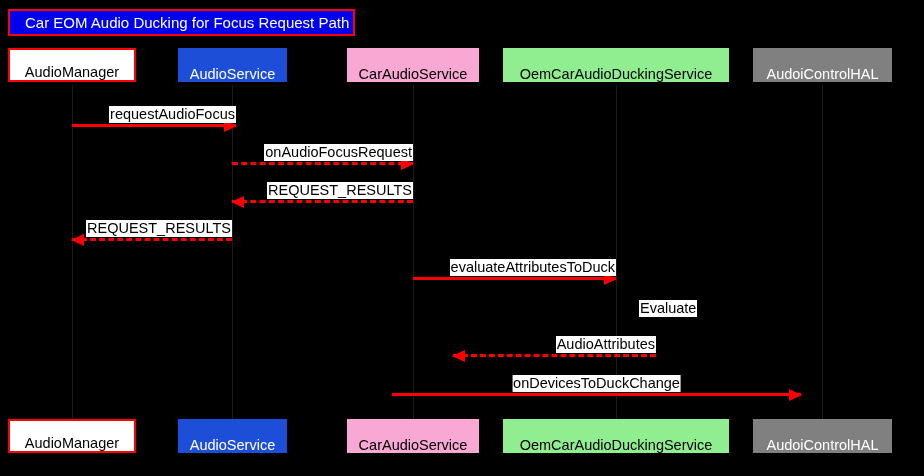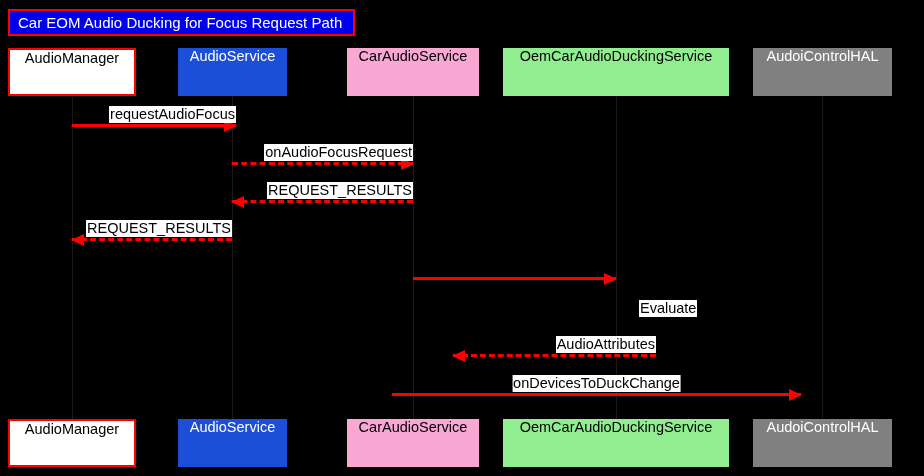--- a/index.html
+++ b/index.html
@@ -21,36 +21,36 @@
     position: absolute;
     left: 8px;
     top: 9px;
     width: 347px;
     height: 27px;
     background: #0000ee;
     border: 2px solid #ff0000;
     box-sizing: border-box;
     display: flex;
     align-items: center;
-    padding-left: 8px;
+    padding-left: 15px;
   }
   #title-banner .title-text {
     color: #ffffff;
     font-size: 15px;
     line-height: 15px;
     white-space: nowrap;
   }
 
   
   .participant {
     position: absolute;
-    height: 48px;
+    height: 34px;
     box-sizing: border-box;
     display: flex;
-    align-items: flex-start;
+    align-items: flex-end;
     justify-content: center;
     font-size: 14.5px;
     white-space: nowrap;
   }
   .p-white  { background: #ffffff; color: #000000; border: 2px solid #ff0000; }
   .p-blue   { background: #1d4ed8; color: #ffffff; border: none; }
   .p-cream  { background: #f9a8d4; color: #000000; border: none; }
   .p-green  { background: #90ee90; color: #000000; border: none; }
   .p-gray   { background: #808080; color: #ffffff; border: none; }
 
@@ -173,20 +173,21 @@
         <div class="msg-label right-anchored">REQUEST_RESULTS</div>
       </div>
       <div class="message" style="left: 72px; width: 160px; top: 212px;">
         <div class="msg-line dashed"></div>
         <div class="arrow-head to-left"></div>
         <div class="msg-label right-anchored">REQUEST_RESULTS</div>
       </div>
       <div class="message" style="left: 413px; width: 203px; top: 251px;">
         <div class="msg-line"></div>
         <div class="arrow-head to-right"></div>
+        <div class="msg-label right-anchored">evaluateAttributesToDuck</div>
       </div>
       <div class="message" style="left: 413px; width: 203px; top: 328px; margin-left: 40px;">
         <div class="msg-line dashed"></div>
         <div class="arrow-head to-left"></div>
         <div class="msg-label right-anchored">AudioAttributes</div>
       </div>
       <div class="message" style="left: 392px; width: 409px; top: 367px;">
         <div class="msg-line"></div>
         <div class="arrow-head to-right"></div>
         <div class="msg-label center">onDevicesToDuckChange</div>

